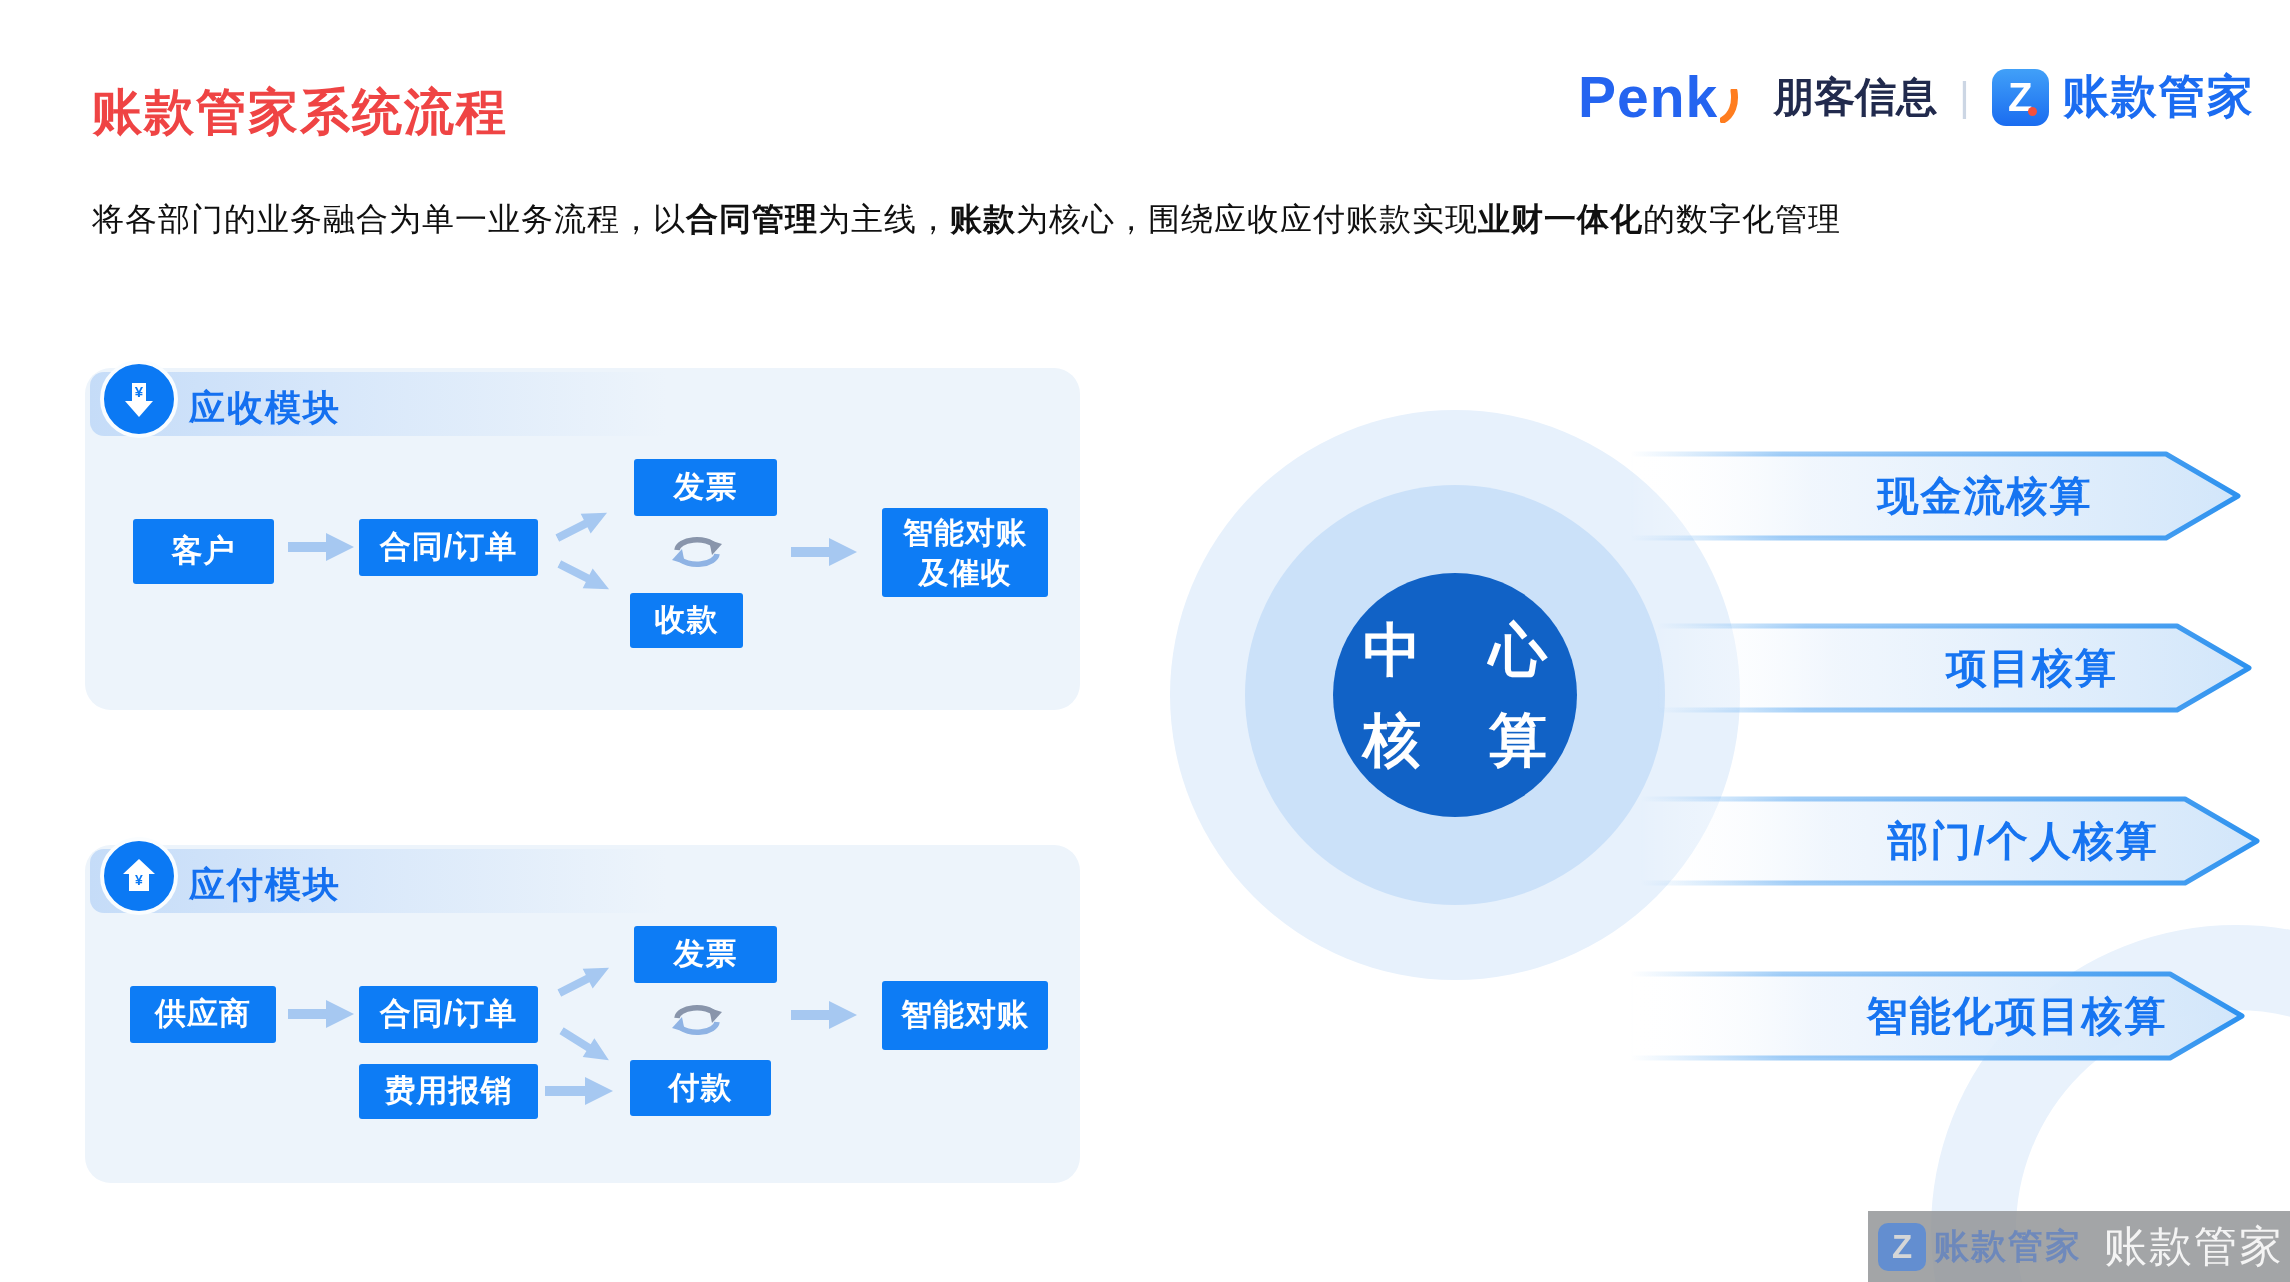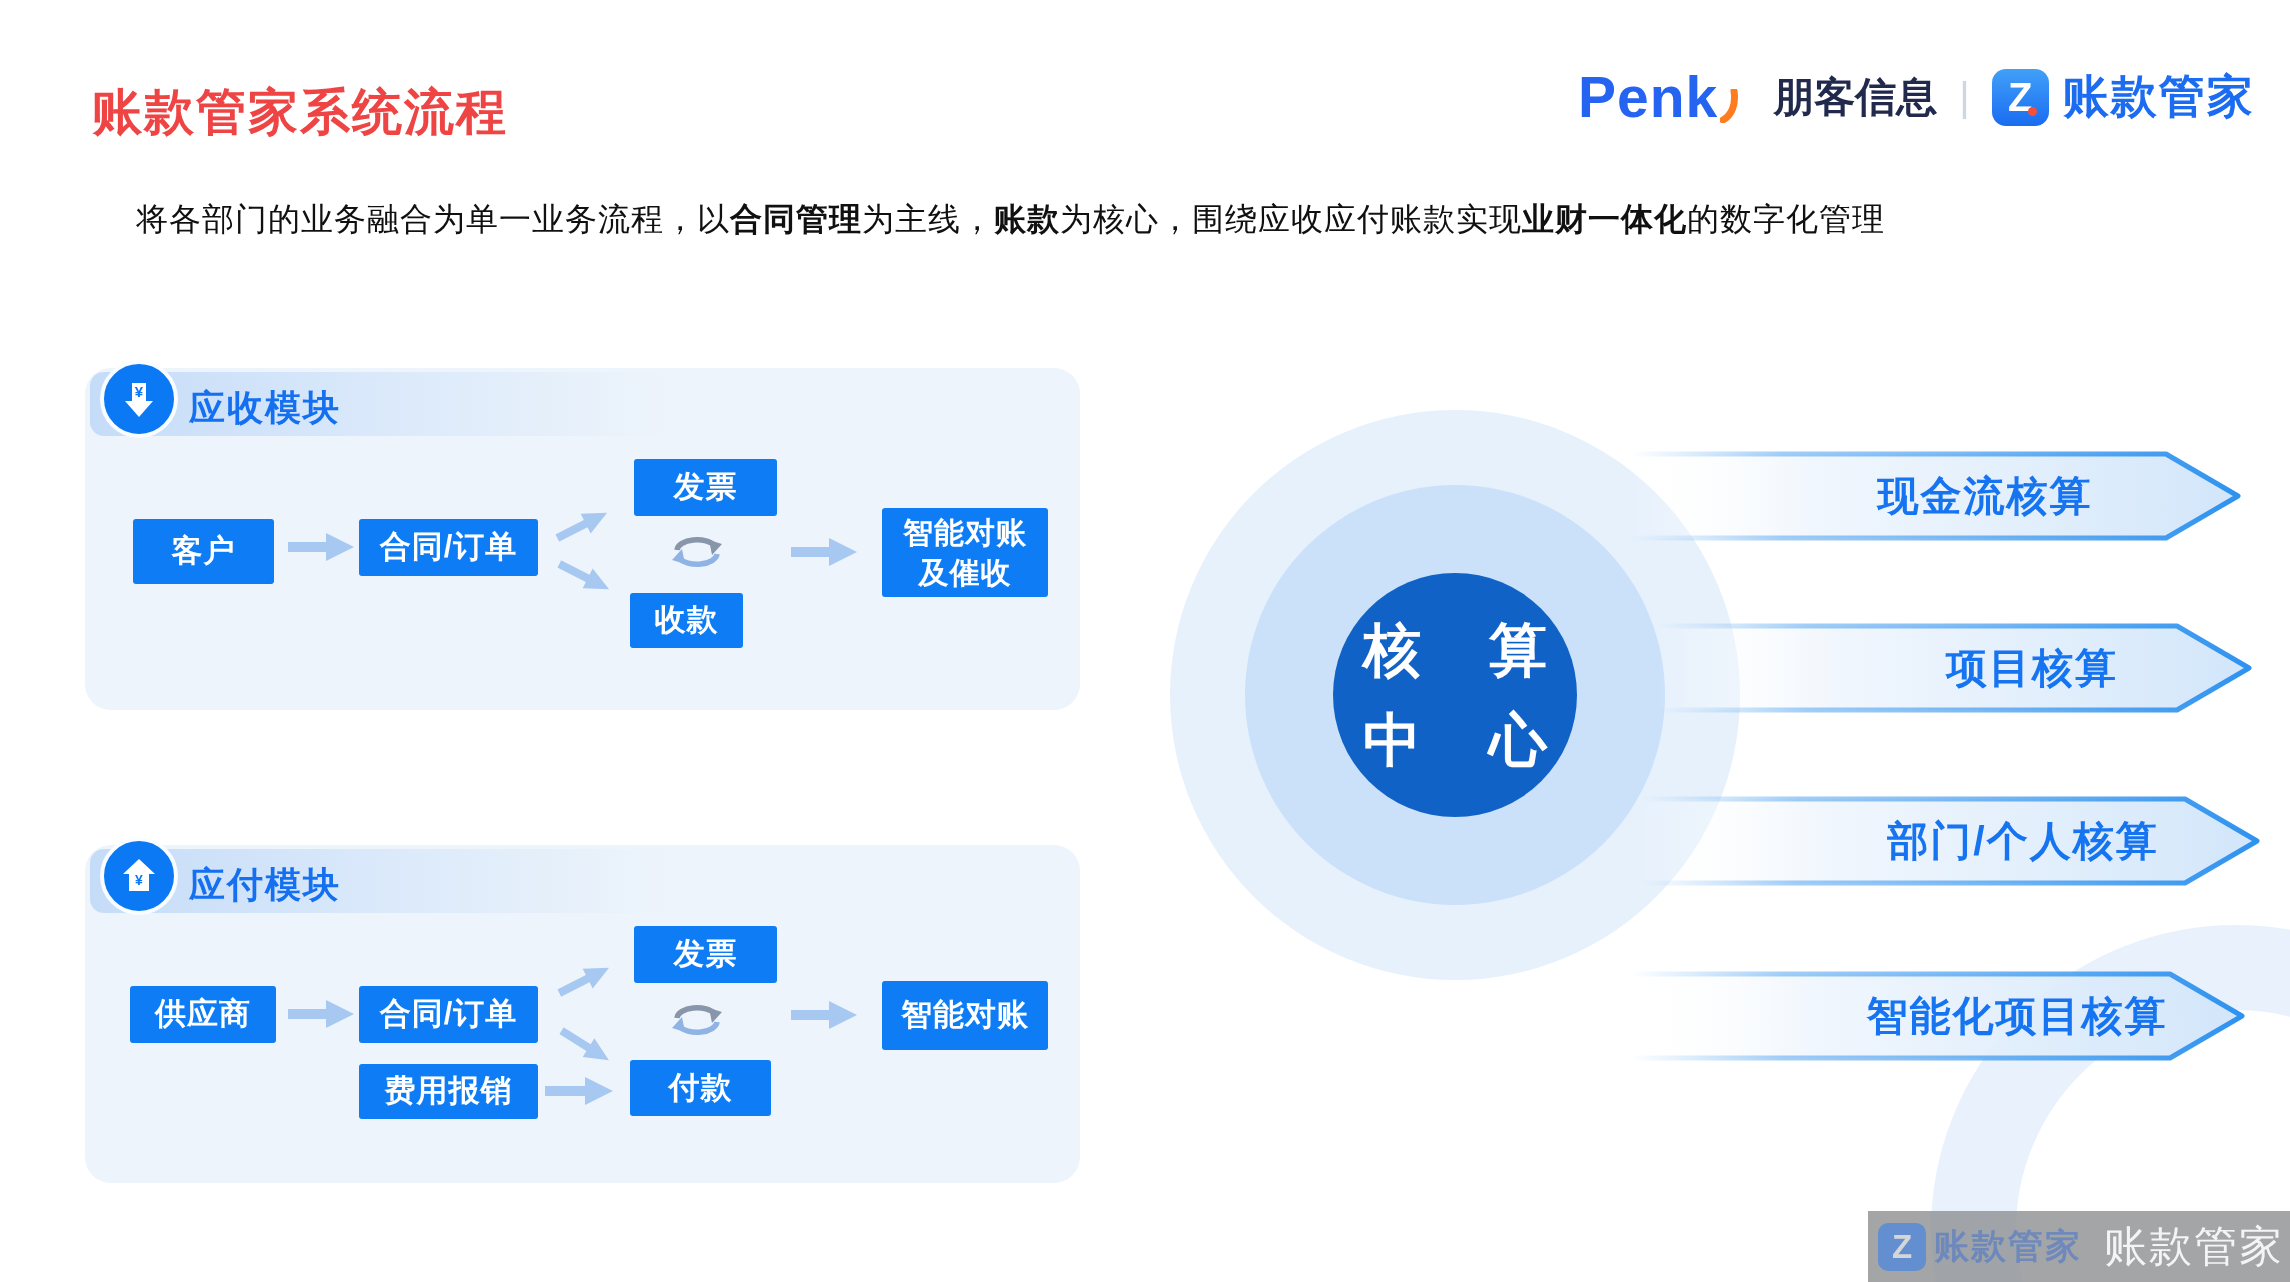--- a/index.html
+++ b/index.html
@@ -11,21 +11,21 @@
   .penk{font-size:57px;font-weight:800;color:#2464f0;letter-spacing:1px;}
   .penk-swoosh{margin:18px 0 0 2px;}
   .company{font-size:41px;font-weight:800;color:#212a4d;margin-left:33px;}
   .logo-divider{font-size:40px;color:#ccd6e4;margin:0 22px;font-weight:300;}
   .z-badge{width:57px;height:57px;border-radius:14px;background:linear-gradient(180deg,#41a0f8,#1a6cf0);
            display:flex;align-items:center;justify-content:center;position:relative;}
   .z-badge .z{color:#fff;font-size:40px;font-weight:800;line-height:1;}
   .z-badge .dot{position:absolute;right:12px;bottom:10px;width:9px;height:9px;border-radius:50%;background:#f4503c;}
   .product{font-size:46px;font-weight:800;color:#1b6cf1;margin-left:14px;letter-spacing:2px;}
   
-  .subtitle{position:absolute;left:92px;top:198px;font-size:32px;color:#101010;letter-spacing:1px;margin-left:44px;}
+  .subtitle{position:absolute;left:92px;top:198px;font-size:32px;color:#101010;letter-spacing:1px;}
   .subtitle .b{font-weight:800;}
   
   .panel{position:absolute;left:85px;width:995px;background:#edf4fb;border-radius:26px;}
   .panel-ar{top:368px;height:342px;}
   .panel-ap{top:845px;height:338px;}
   .module-head-bar{position:absolute;left:5px;top:4px;width:600px;height:64px;border-radius:14px;
       background:linear-gradient(90deg,#c5dcf8 0%,#d7e7fa 40%,rgba(237,244,251,0) 96%);}
   .module-icon{position:absolute;left:15px;top:-8px;width:78px;height:78px;border-radius:50%;
       background:#0b79f4;border:4px solid #fafdff;box-sizing:border-box;
       display:flex;align-items:center;justify-content:center;}
@@ -93,22 +93,22 @@
     <span class="product">账款管家</span>
   </div>
 
   <div class="subtitle">
     <span>将各部门的业务融合为单一业务流程，以</span><span class="b">合同管理</span><span>为主线，</span><span class="b">账款</span><span>为核心，围绕应收应付账款实现</span><span class="b">业财一体化</span><span>的数字化管理</span>
   </div>
 
   <div class="ring ring-outer"></div>
   <div class="ring ring-middle"></div>
   <div class="ring ring-inner">
+    <div class="ln">中 心</div>
     <div class="ln">核 算</div>
-    <div class="ln">中 心</div>
   </div>
 
   <svg class="banner" style="left:1628px;top:448px" width="616" height="96" viewBox="0 0 616 96">
     <polygon points="2,6 538,6 610,48 538,90 2,90" fill="url(#bfill)" stroke="url(#bstroke)" stroke-width="5" stroke-linejoin="round"></polygon>
     <text x="357" y="48" text-anchor="middle" dominant-baseline="central">现金流核算</text>
   </svg>
   <svg class="banner" style="left:1655px;top:620px" width="600" height="96" viewBox="0 0 600 96">
     <polygon points="2,6 522,6 594,48 522,90 2,90" fill="url(#bfill)" stroke="url(#bstroke)" stroke-width="5" stroke-linejoin="round"></polygon>
     <text x="377" y="48" text-anchor="middle" dominant-baseline="central">项目核算</text>
   </svg>

